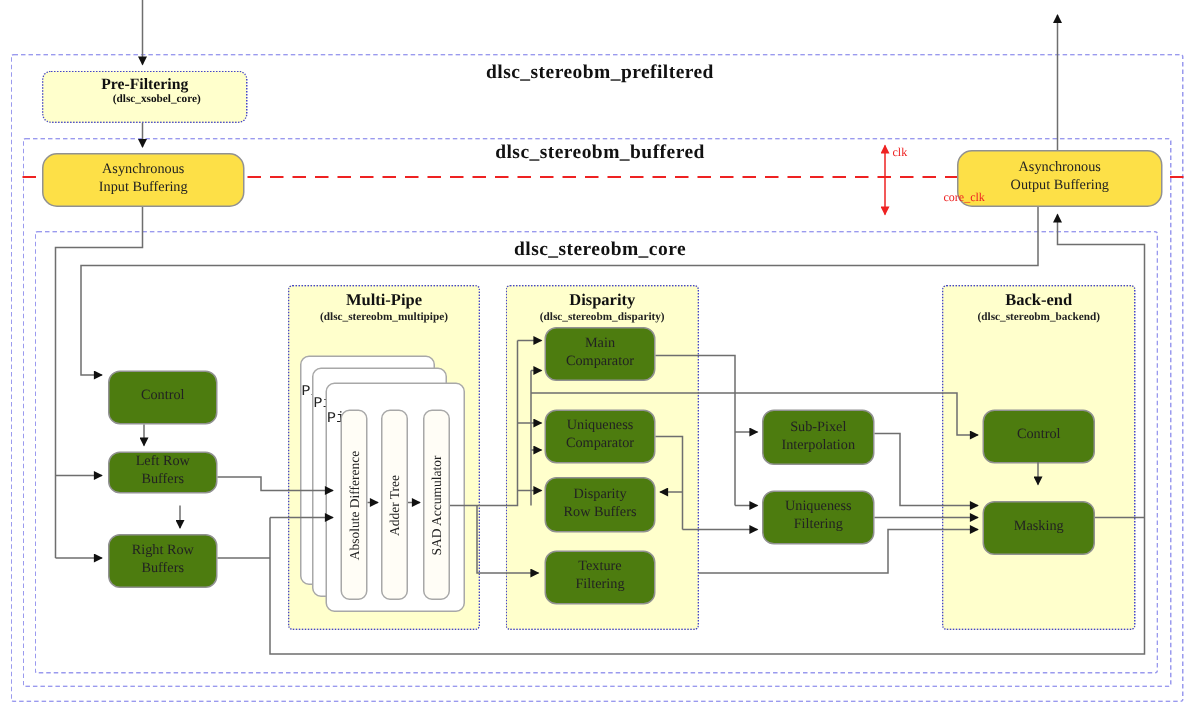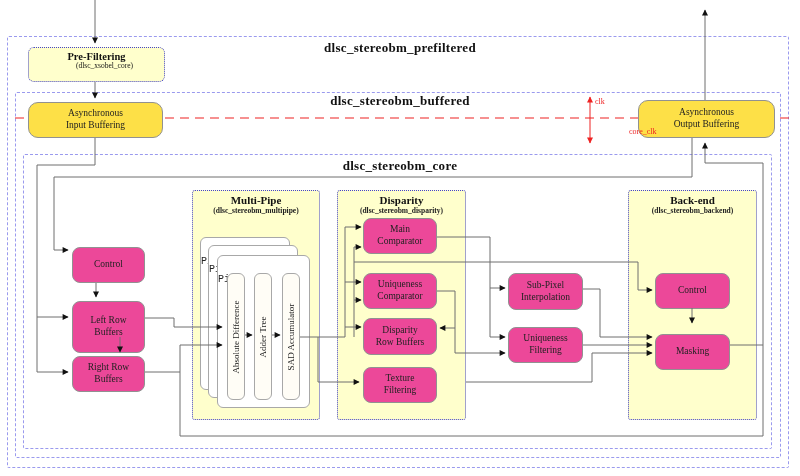--- a/index.html
+++ b/index.html
@@ -5,28 +5,28 @@
   html,body{margin:0;padding:0;background:#fff;}
   #stage{position:relative;width:800px;height:476px;background:#fff;overflow:hidden;
          font-family:"Liberation Serif","DejaVu Serif",serif;color:#111;}
   .dashedrect{position:absolute;border:1.5px dashed #9a9aee;border-radius:2px;}
   .clabel{position:absolute;left:0;width:100%;text-align:center;font-weight:bold;
           font-size:13px;letter-spacing:.3px;color:#111;}
   .panel{position:absolute;top:190px;height:230px;background:#ffffcc;
          border:1px dotted #4444cc;border-radius:3px;box-sizing:border-box;}
   .ptitle{text-align:center;font-weight:bold;font-size:11px;margin-top:3px;color:#111;}
   .psub{text-align:center;font-weight:bold;font-size:7.5px;margin-top:0;color:#222;}
-  .blk{position:absolute;background:#ec4899;border:1px solid #919191;border-radius:8px;
+  .blk{position:absolute;background:#4d7c0f;border:1px solid #919191;border-radius:8px;
        box-sizing:border-box;display:flex;align-items:center;justify-content:center;
        text-align:center;font-size:9.5px;line-height:1.25;color:#222;white-space:pre-line;}
   .asyncblk{background:#fde047;border-radius:10px;}
   .prefilter{position:absolute;left:28px;top:47px;width:137px;height:35px;background:#ffffcc;
        border:1px dotted #4444cc;border-radius:6px;box-sizing:border-box;text-align:center;}
   .prefilter .t{font-weight:bold;font-size:10.5px;margin-top:3px;}
-  .prefilter .s{font-weight:normal;font-size:7.5px;margin-top:-1px;margin-left:16px;}
+  .prefilter .s{font-weight:bold;font-size:7.5px;margin-top:-1px;margin-left:16px;}
   .pipe{position:absolute;background:#ffffff;border:1px solid #a8a8a8;border-radius:6px;box-sizing:border-box;}
   .pipelabel{font-size:10px;margin-top:18px;color:#222;font-family:Liberation Mono, monospace;}
   .stage-box{position:absolute;width:18px;height:127px;background:#fffdf6;border:1px solid #a8a8a8;
        border-radius:6px;box-sizing:border-box;}
   .vlabel{position:absolute;left:50%;top:50%;transform:translate(-50%,-50%) rotate(-90deg);
        white-space:nowrap;font-size:9px;color:#222;}
   svg.layer{position:absolute;left:0;top:0;pointer-events:none;}
   .rlabel{position:absolute;color:#e22;font-size:8px;}
 </style>
 </head>
@@ -69,21 +69,21 @@
   <div class="prefilter">
     <div class="t">Pre-Filtering</div>
     <div class="s">(dlsc_xsobel_core)</div>
   </div>
   <div class="blk asyncblk" style="left:28px;top:102px;width:135px;height:36px;">Asynchronous
 Input Buffering</div>
   <div class="blk asyncblk" style="left:638px;top:100px;width:137px;height:38px;">Asynchronous
 Output Buffering</div>
 
   <div class="blk" style="left:72px;top:247px;width:73px;height:36px;">Control</div>
-  <div class="blk" style="left:72px;top:301px;width:73px;height:52px;">Left Row
+  <div class="blk" style="left:72px;top:301px;width:73px;height:28px;">Left Row
 Buffers</div>
   <div class="blk" style="left:72px;top:356px;width:73px;height:36px;">Right Row
 Buffers</div>
 
   <div class="pipe" style="left:200px;top:237px;width:90px;height:153px;">
     <div class="pipelabel">Pipe</div>
   </div>
   <div class="pipe" style="left:208px;top:245px;width:90px;height:153px;">
     <div class="pipelabel">Pipe</div>
   </div>

